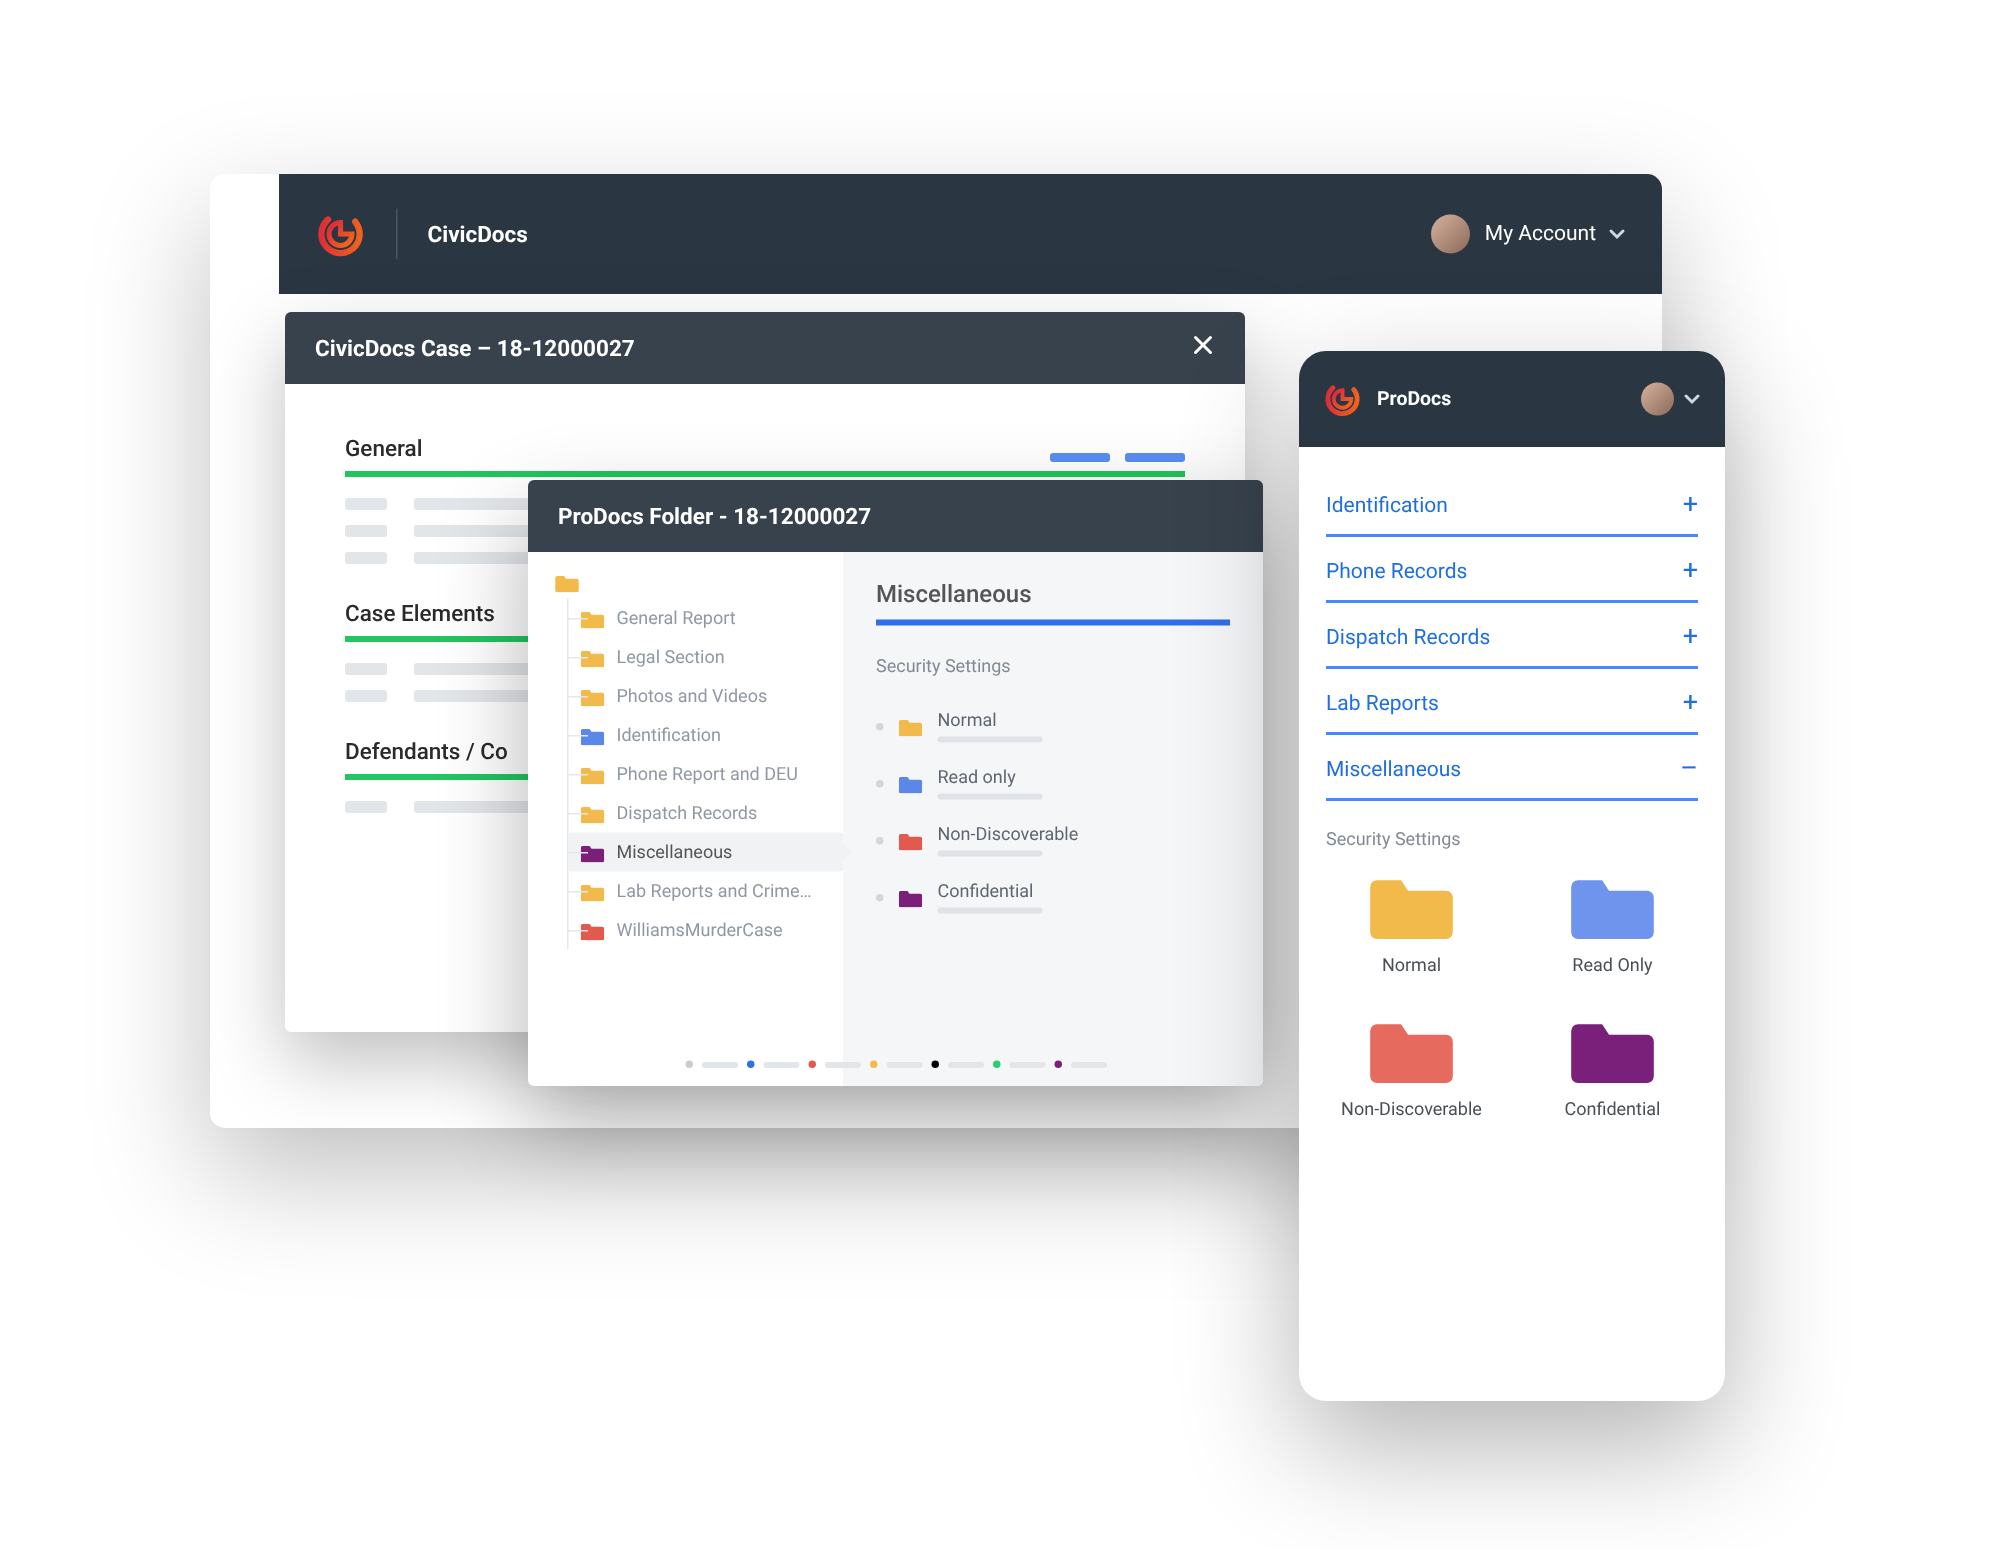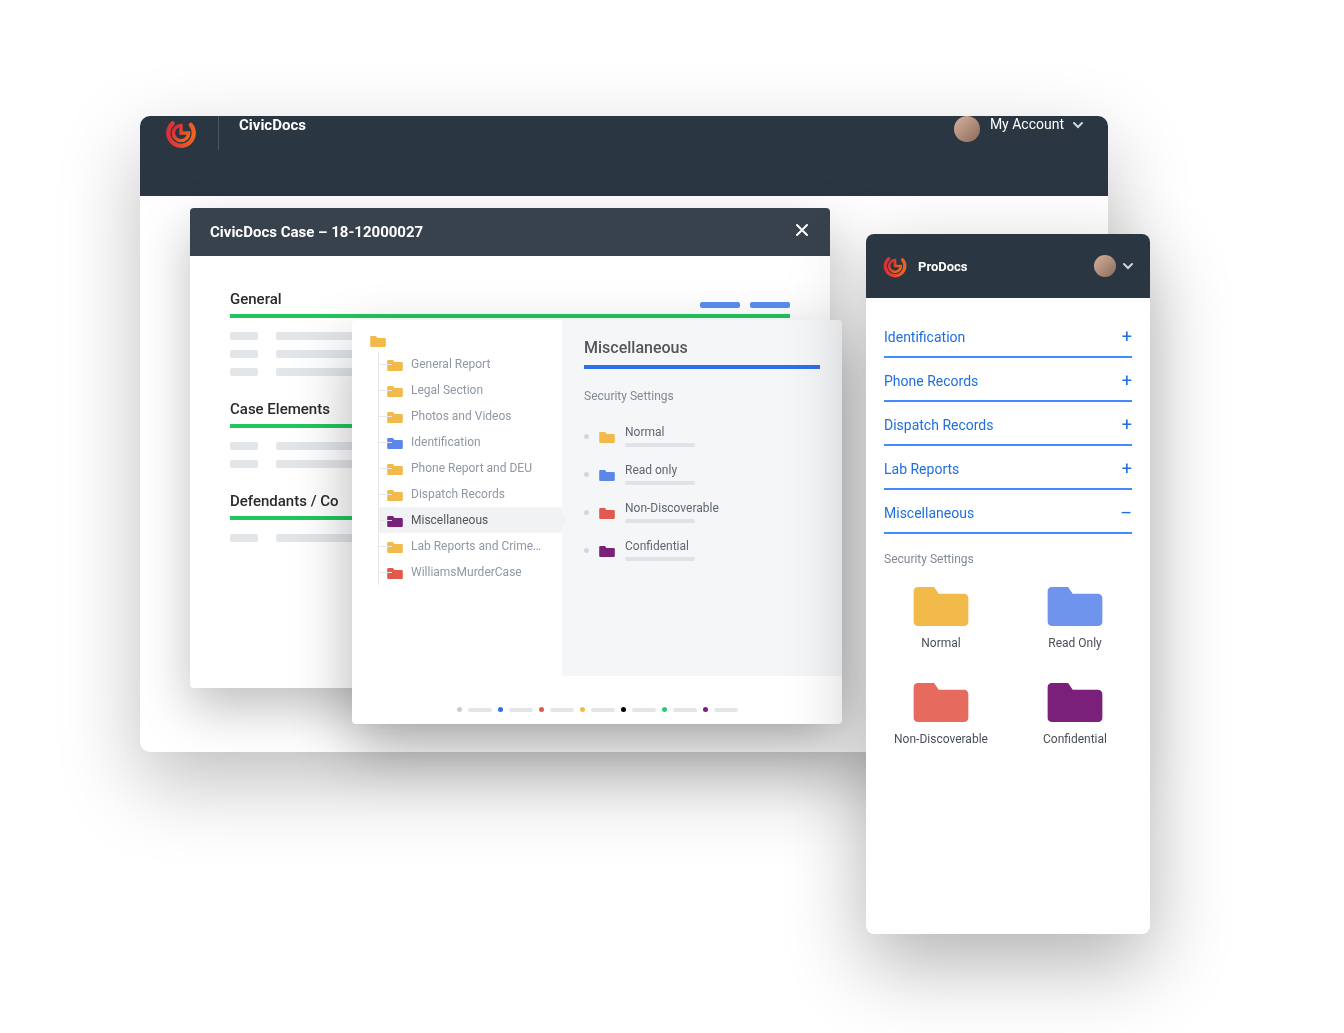--- a/index.html
+++ b/index.html
@@ -12,23 +12,24 @@
     left: 140px; top: 116px;
     width: 968px; height: 636px;
     background: #ffffff;
     border-radius: 10px;
     box-shadow: 0 30px 80px rgba(0,0,0,0.25);
     overflow: hidden;
   }
   .desktop-header {
     height: 80px;
     background: #2a3642;
-    display: flex; align-items: flex-start;
+    display: flex; align-items: center;
     padding: 0 24px;
     color: #fff;
+    margin-left: 46px;
   }
   .logo-c {
     width: 34px; height: 34px; border-radius: 50%;
     display: inline-flex; align-items: center; justify-content: center;
   }
   .logo-c svg { display:block; }
   .v-divider {
     width: 1px; height: 34px; background: #4a5560; margin: 0 20px;
   }
   .app-name { font-weight: 700; font-size: 15px; }
@@ -124,21 +125,21 @@
   .pager .grp { display:flex; align-items:center; gap:6px; }
   .pager .d { width:5px; height:5px; border-radius:50%; }
   .pager .bar { width:24px; height:4px; border-radius:2px; background:#e3e6e9; }
 
   
   .mobile-panel {
     position:absolute;
     left:866px; top:234px;
     width:284px; height:700px;
     background:#ffffff;
-    border-radius:8px;
+    border-radius:18px;
     box-shadow: 0 30px 80px rgba(0,0,0,0.3);
     overflow:hidden;
   }
   .mobile-header {
     height:64px; background:#2a3642; color:#fff;
     display:flex; align-items:center; padding:0 16px;
   }
   .mobile-header .app-name { font-size:13px; font-weight:700; margin-left:10px; }
   .mobile-body { padding: 16px 18px; }
   .accordion-item {
@@ -253,20 +254,23 @@
       <div class="placeholder-lines">
         <div class="row">
             <div class="ph" style="width:28px"></div>
             <div class="ph" style="width:90px"></div>
           </div>
       </div>
     </div>
   </div>
 
   <div class="folder-modal">
+    <div class="modal-header">
+      <span class="modal-title">ProDocs Folder - 18-12000027</span>
+    </div>
     <div class="folder-body">
       <div class="tree-pane">
         <div class="tree-root">
           <svg class="fi-sm">
               <use href="#folder" fill="#f2b94b"></use>
             </svg>
         </div>
         <div class="tree-children" id="tree-children">
             <div class="tree-item">
               <svg class="fi-sm">

